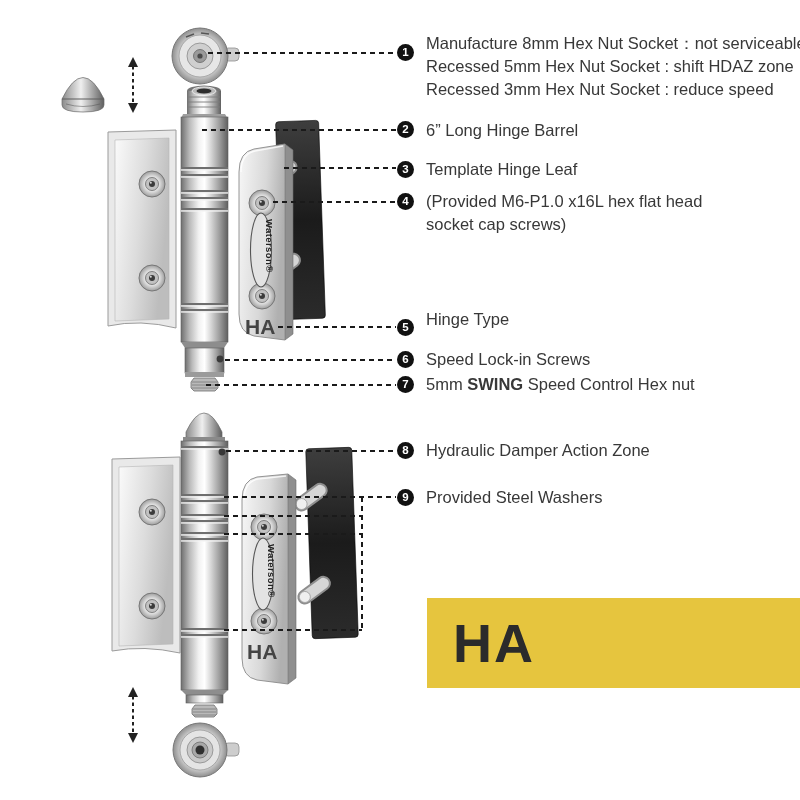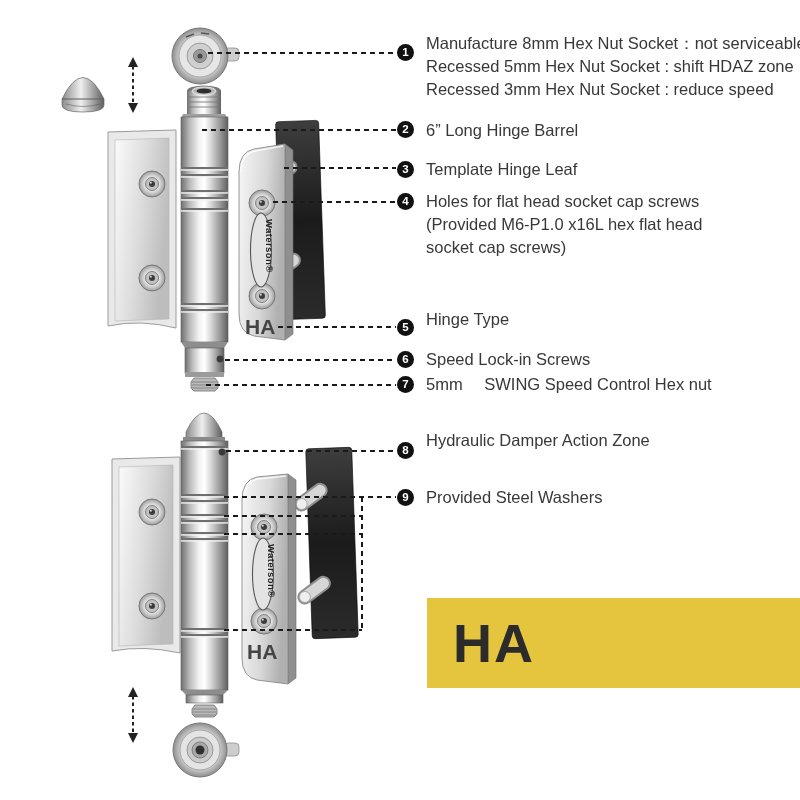--- a/index.html
+++ b/index.html
@@ -21,21 +21,21 @@
   .badge{
     position:absolute;left:397px;width:17px;height:17px;border-radius:50%;
     background:var(--badge_bg);color:var(--badge_fg);
     font-size:11.5px;font-weight:bold;line-height:17px;text-align:center;
     z-index:3;
   }
   .label{
     position:absolute;left:426px;color:var(--text);
     font-size:16.5px;line-height:23px;white-space:nowrap;z-index:3;
   }
-  .label b{font-weight:normal;margin-left:17px;}
+  .label b{font-weight:bold;}
   .yellow-box{
     position:absolute;left:427px;top:598px;width:373px;height:90px;
     background:var(--accent_yellow);display:flex;align-items:center;
     z-index:2;
   }
   .yellow-box .code{
     padding-left:26px;font-size:54px;font-weight:bold;letter-spacing:2px;
     color:var(--code_text);
   }
 </style>
@@ -289,34 +289,33 @@
   <div>Recessed 5mm Hex Nut Socket : shift HDAZ zone</div>
   <div>Recessed 3mm Hex Nut Socket : reduce speed</div>
 </div>
 <div class="label" style="top:119px">
   <div>6” Long Hinge Barrel</div>
 </div>
 <div class="label" style="top:158px">
   <div>Template Hinge Leaf</div>
 </div>
 <div class="label" style="top:190px">
-  <div>Holes for flat head socket cap screws</div>
   <div>(Provided M6-P1.0 x16L hex flat head</div>
   <div>socket cap screws)</div>
 </div>
 <div class="label" style="top:308px">
   <div>Hinge Type</div>
 </div>
 <div class="label" style="top:348px">
   <div>Speed Lock-in Screws</div>
 </div>
 <div class="label" style="top:373px">
   <div><span>5mm </span><b>SWING</b><span> Speed Control Hex nut</span></div>
 </div>
-<div class="label" style="top:429px">
+<div class="label" style="top:439px">
   <div>Hydraulic Damper Action Zone</div>
 </div>
 <div class="label" style="top:486px">
   <div>Provided Steel Washers</div>
 </div>
 
 <div class="yellow-box">
   <span class="code">HA</span>
 </div>
 

